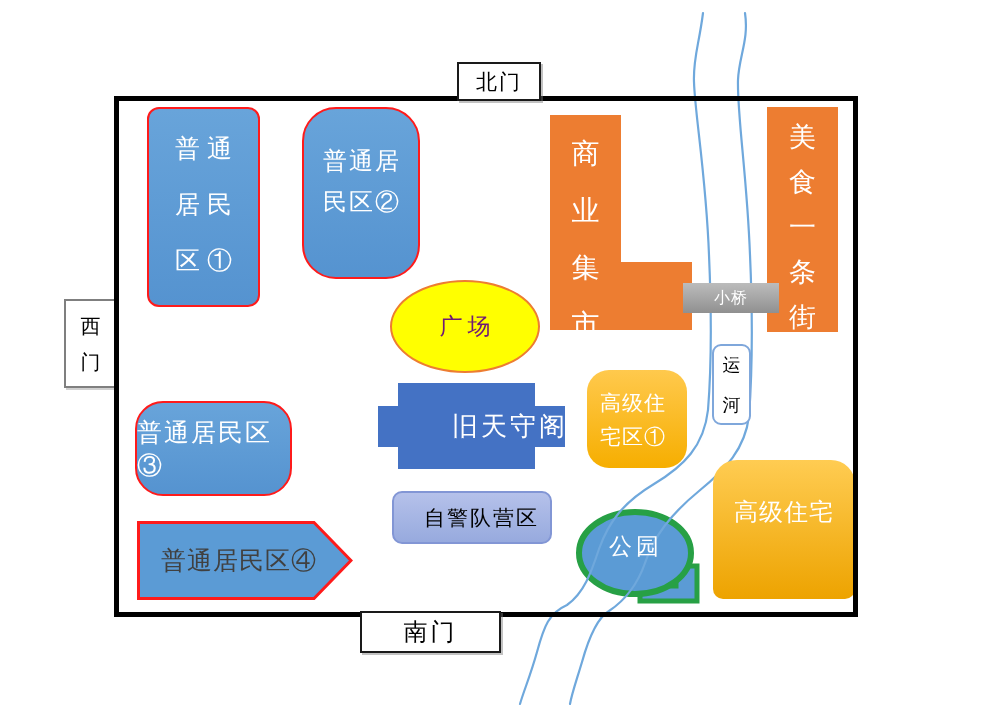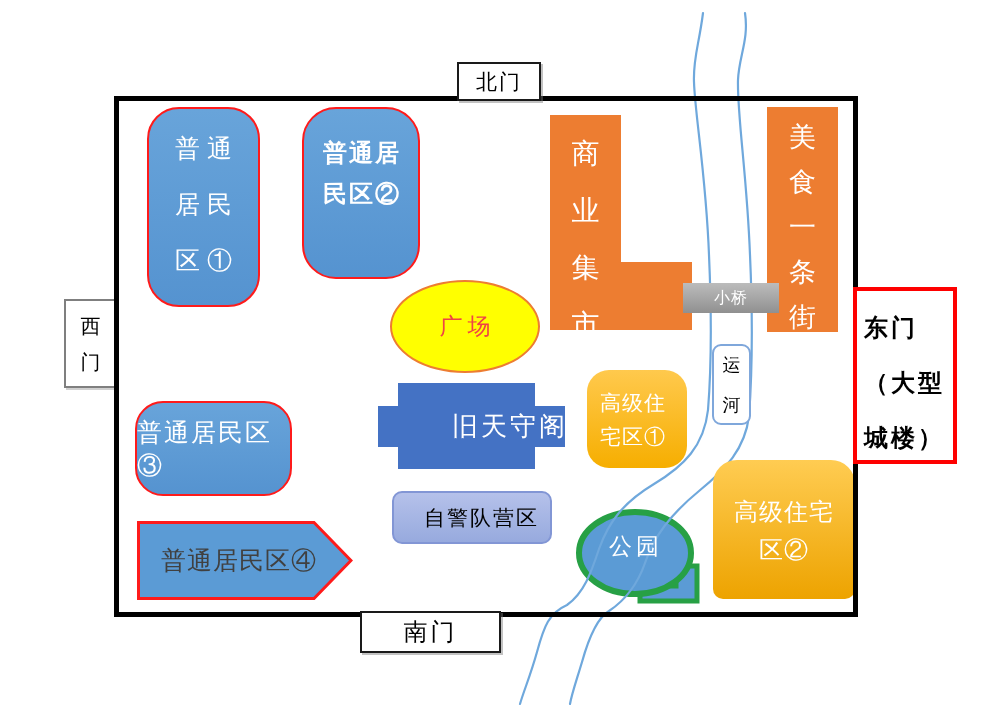--- a/index.html
+++ b/index.html
@@ -11,34 +11,34 @@
   
   .wall{left:114px;top:96px;width:744px;height:521px;border:5px solid #000;box-sizing:border-box;background:transparent;z-index:4;pointer-events:none;}
   
   .gate{background:#fff;box-sizing:border-box;display:flex;align-items:center;justify-content:center;color:#000;}
   .gate-north{left:457px;top:62px;width:84px;height:39px;border:2px solid #1a1a1a;z-index:6;font-size:21px;letter-spacing:2px;box-shadow:2px 2px 0 rgba(120,120,120,.45);}
   .gate-south{left:360px;top:611px;width:141px;height:42px;border:2px solid #1a1a1a;z-index:6;font-size:24px;letter-spacing:3px;box-shadow:2px 2px 0 rgba(120,120,120,.45);}
   .gate-west{left:64px;top:299px;width:53px;height:89px;border:2px solid #7f7f7f;z-index:3;flex-direction:column;font-size:20px;line-height:36px;box-shadow:2px 2px 0 rgba(120,120,120,.35);}
   .gate-east{left:853px;top:287px;width:104px;height:177px;border:4px solid #fe0000;z-index:6;flex-direction:column;align-items:flex-start;justify-content:flex-start;padding:10px 0 0 7px;font-weight:bold;font-size:24px;line-height:55px;letter-spacing:3px;}
   
   .blue-block{background:linear-gradient(#68a4da,#5593d0);border:2.5px solid #fe1b1b;box-sizing:border-box;color:#fff;z-index:1;}
-  .res1{left:147px;top:107px;width:113px;height:200px;border-radius:32px;display:flex;flex-direction:column;align-items:center;padding-top:12px;font-size:25px;line-height:56px;letter-spacing:7px;text-indent:7px;}
-  .res2{left:302px;top:107px;width:118px;height:172px;border-radius:34px;display:flex;flex-direction:column;align-items:center;padding-top:24px;font-size:24px;line-height:41px;letter-spacing:2px;text-indent:2px;box-sizing:border-box;font-weight:bold;}
+  .res1{left:147px;top:107px;width:113px;height:200px;border-radius:12px;display:flex;flex-direction:column;align-items:center;padding-top:12px;font-size:25px;line-height:56px;letter-spacing:7px;text-indent:7px;}
+  .res2{left:302px;top:107px;width:118px;height:172px;border-radius:34px;display:flex;flex-direction:column;align-items:center;padding-top:32px;font-size:24px;line-height:41px;letter-spacing:2px;text-indent:2px;box-sizing:border-box;}
   .res3{left:135px;top:401px;width:157px;height:95px;border-radius:28px;display:flex;align-items:center;justify-content:center;font-size:25px;letter-spacing:2px;}
   
   .res4-wrap{left:137px;top:521px;width:216px;height:79px;z-index:1;}
   .res4-text{left:142px;top:521px;width:175px;height:79px;display:flex;align-items:center;justify-content:flex-end;color:#404040;font-size:25px;letter-spacing:1px;z-index:2;}
   
   .market-wrap{left:550px;top:115px;width:142px;height:215px;z-index:1;}
   .vtext{display:flex;flex-direction:column;align-items:center;color:#fff;z-index:2;}
   .market-text{left:553px;top:125px;width:65px;font-size:28px;line-height:57px;}
   .food{left:767px;top:107px;width:71px;height:225px;background:#ED7D31;z-index:1;}
   .food-text{left:767px;top:115px;width:71px;font-size:27px;line-height:45px;}
   
-  .square{left:390px;top:280px;width:150px;height:93px;background:#ffff00;border:2px solid #ED7D31;border-radius:50%;box-sizing:border-box;display:flex;align-items:center;justify-content:center;color:#ef4444;font-size:23px;letter-spacing:5px;text-indent:5px;z-index:1;}
+  .square{left:390px;top:280px;width:150px;height:93px;background:#ffff00;border:2px solid #ED7D31;border-radius:50%;box-sizing:border-box;display:flex;align-items:center;justify-content:center;color:#701a75;font-size:23px;letter-spacing:5px;text-indent:5px;z-index:1;}
   
   .castle-wrap{left:378px;top:383px;width:190px;height:87px;z-index:1;}
   .castle-text{left:378px;top:383px;width:190px;height:87px;display:flex;align-items:center;justify-content:flex-end;color:#fff;font-size:26px;letter-spacing:3px;z-index:2;}
   
   .guard{left:392px;top:491px;width:160px;height:53px;background:linear-gradient(#b5c1ea,#97aade);border:2px solid #8296d5;border-radius:10px;box-sizing:border-box;display:flex;align-items:center;justify-content:center;color:#000;font-size:21px;letter-spacing:2px;z-index:1;padding-left:19px;}
   
   .premium1{left:587px;top:370px;width:100px;height:98px;background:linear-gradient(#ffc94d,#f6ae00);border-radius:22px;color:#fff;font-size:21px;line-height:34px;padding:16px 0 0 13px;box-sizing:border-box;letter-spacing:1px;z-index:3;}
   .premium2{left:713px;top:460px;width:142px;height:139px;background:linear-gradient(#ffcc52,#eda300);border-radius:24px 24px 10px 10px;color:#fff;font-size:24px;line-height:38px;padding-top:33px;box-sizing:border-box;text-align:center;letter-spacing:1px;z-index:3;}
   
   .park-wrap{left:570px;top:505px;width:140px;height:105px;z-index:1;}
@@ -64,25 +64,20 @@
 
   <div class="abs gate gate-north">
     <span>北门</span>
   </div>
   <div class="abs gate gate-west">
     <span>西</span>
     <span>门</span>
   </div>
   <div class="abs gate gate-south">
     <span>南门</span>
-  </div>
-  <div class="abs gate gate-east">
-    <span>东门</span>
-    <span>（大型</span>
-    <span>城楼）</span>
   </div>
 
   <div class="abs blue-block res1">
     <span>普通</span>
     <span>居民</span>
     <span>区①</span>
   </div>
   <div class="abs blue-block res2">
     <span>普通居</span>
     <span>民区②</span>
@@ -130,21 +125,20 @@
   <div class="abs guard">
     <span>自警队营区</span>
   </div>
 
   <div class="abs premium1">
     <div>高级住</div>
     <div>宅区①</div>
   </div>
   <div class="abs premium2">
     <div>高级住宅</div>
-    <div>区②</div>
   </div>
 
   <svg class="abs park-wrap" viewBox="0 0 140 105" xmlns="http://www.w3.org/2000/svg">
     <polygon points="70,81 106,81 106,61 127,61 127,96 70,96" fill="#5B9BD5" stroke="#27A045" stroke-width="5" stroke-linejoin="miter"></polygon>
     <ellipse cx="65" cy="48" rx="56" ry="41" fill="#5B9BD5" stroke="#27A045" stroke-width="6"></ellipse>
   </svg>
   <div class="abs park-text">
     <span>公园</span>
   </div>
 

